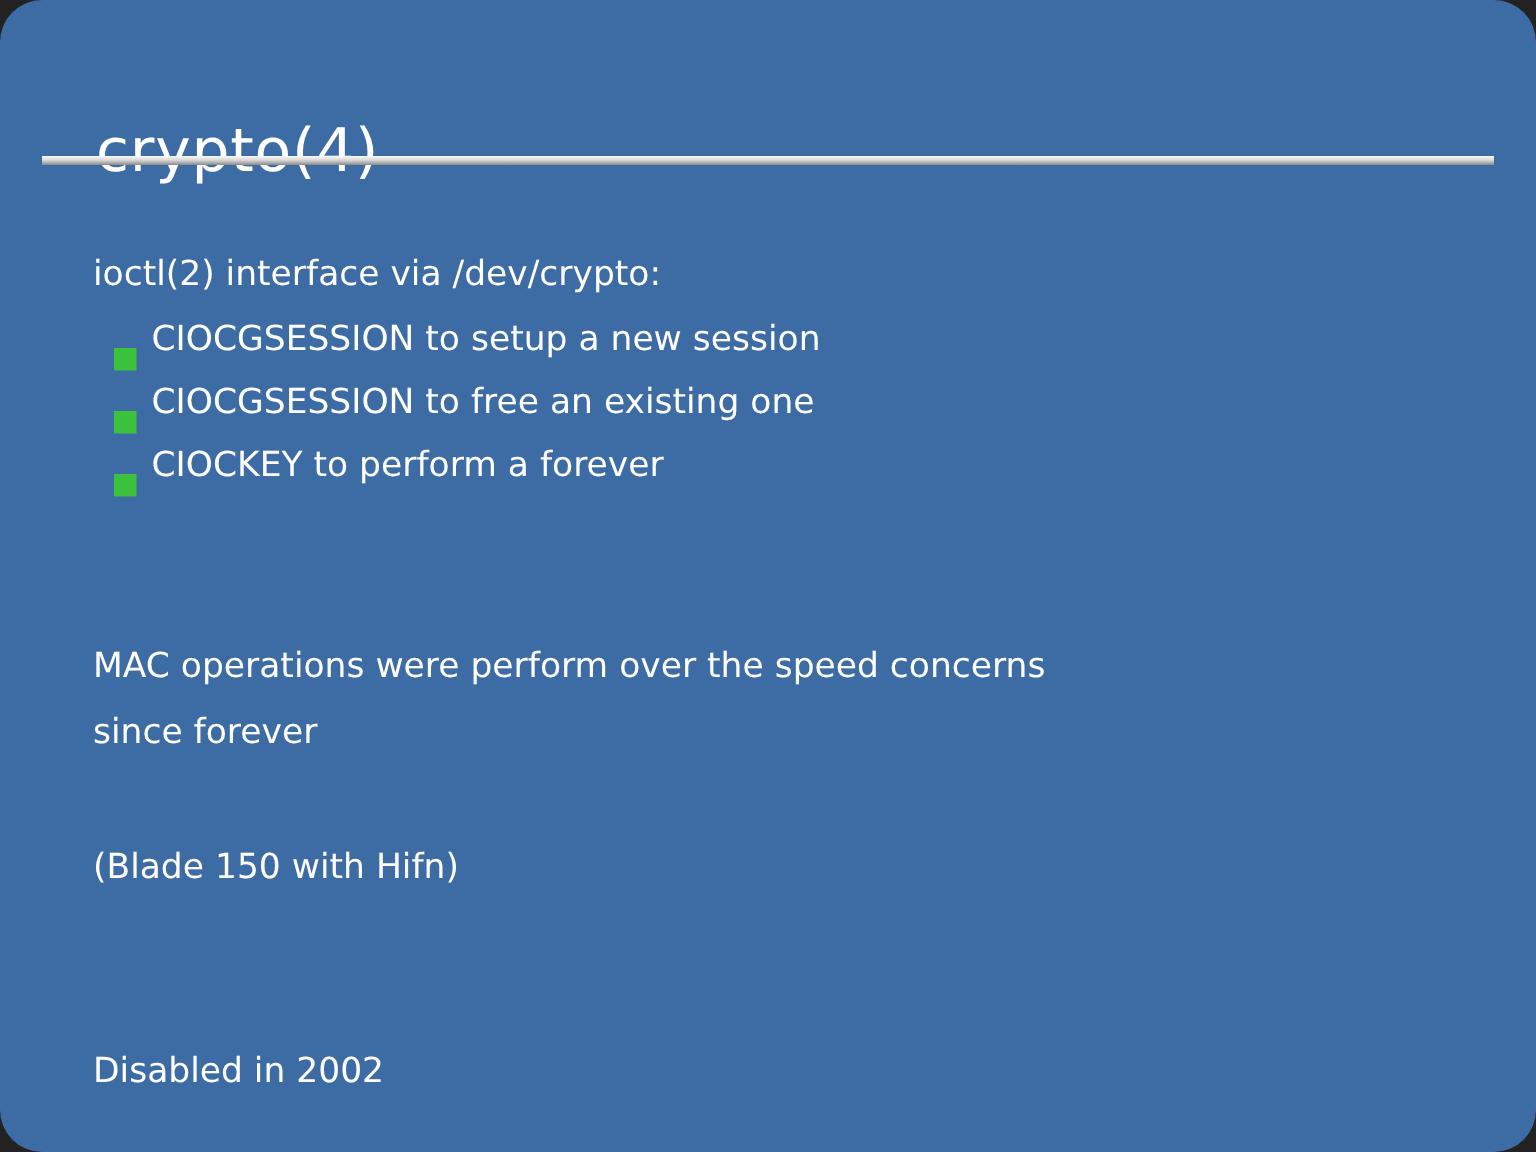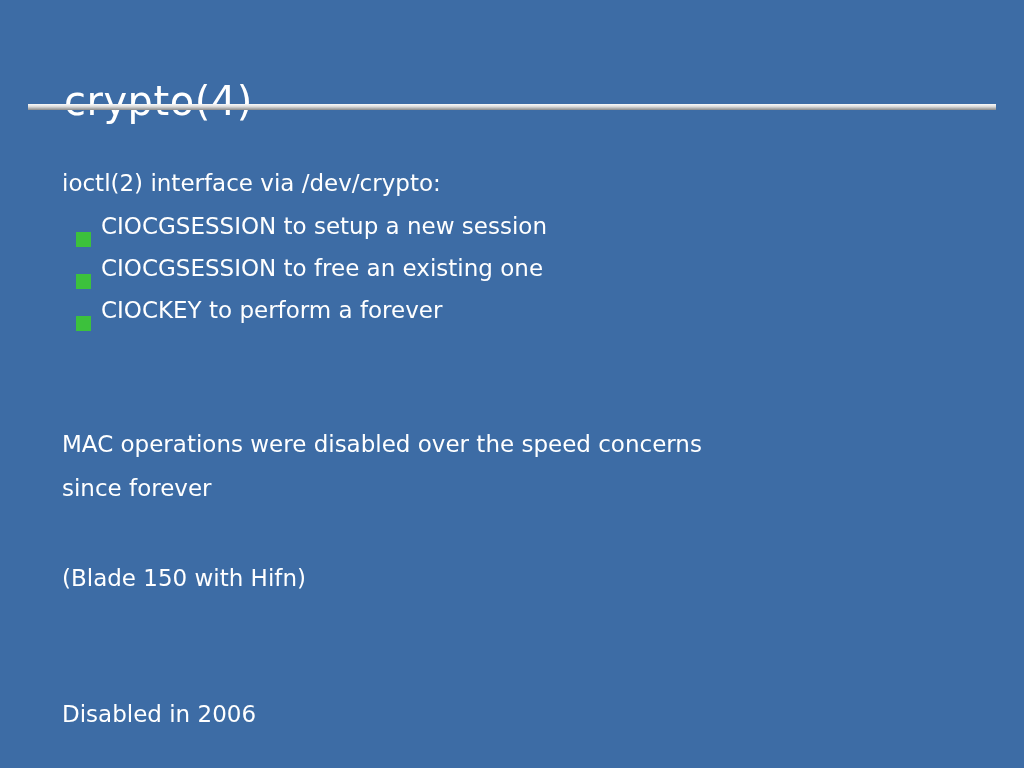--- a/index.html
+++ b/index.html
@@ -8,20 +8,21 @@
     background: #222;
   }
   .slide {
     position: relative;
     width: 1024px;
     height: 768px;
     background: #3d6ca5;
     overflow: hidden;
     font-family: "DejaVu Sans", "Liberation Sans", sans-serif;
     color: #ffffff;
+    border-radius: 28px;
   }
   .slide-title {
     position: absolute;
     left: 64px;
     top: 50px;
     font-size: 40px;
     line-height: 48px;
     font-weight: 400;
     color: #ffffff;
     letter-spacing: 0.5px;
@@ -105,25 +106,25 @@
       <span class="bullet-square"></span>
       <span>CIOCGSESSION to free an existing one</span>
     </li>
     <li class="bullet-item">
       <span class="bullet-square"></span>
       <span>CIOCKEY to perform a forever</span>
     </li>
   </ul>
 
   <div class="body-text para-mac">
-    <span class="para-line">MAC operations were disabled over the speed concerns</span>
+    <span class="para-line">MAC operations were perform over the speed concerns</span>
     <span class="para-line">since forever</span>
   </div>
 
   <div class="body-text para-still">
     <span class="para-line">(Blade 150 with Hifn)</span>
   </div>
 
   <div class="body-text para-disabled">
-    <span class="para-line">Disabled in 2006</span>
+    <span class="para-line">Disabled in 2002</span>
   </div>
 
 </div>
 
 </body></html>

